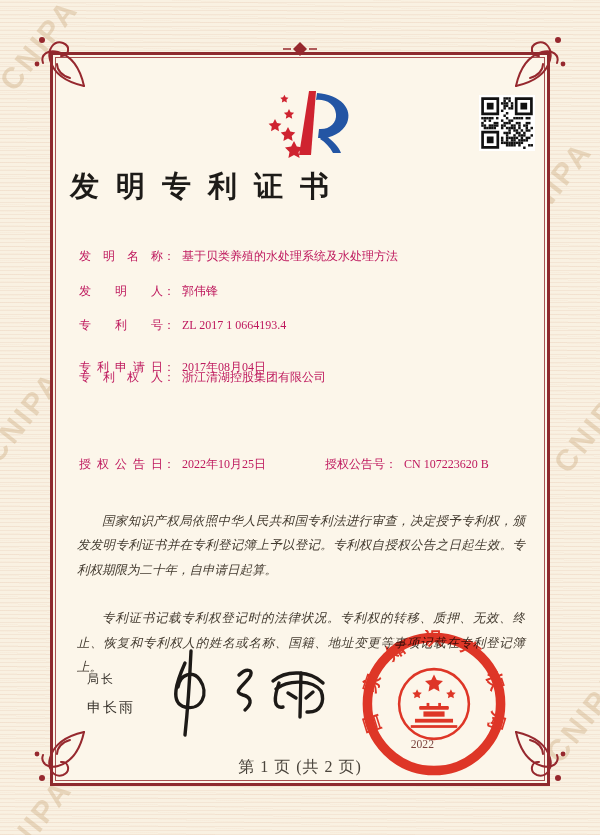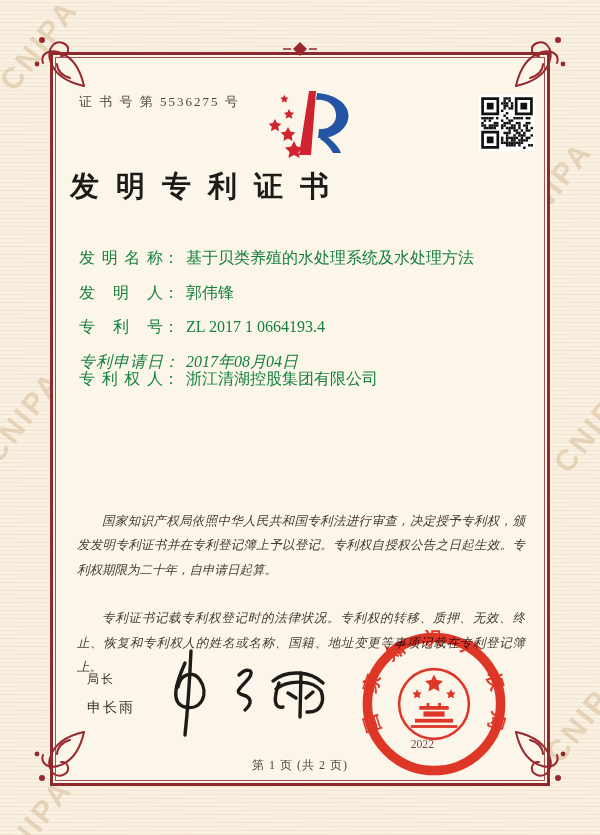--- a/index.html
+++ b/index.html
@@ -26,30 +26,30 @@
   .frame-inner {
     position:absolute; inset:2px; border:1px solid #a85050;
   }
   .cert-no { position:absolute; left:26px; top:38px; font-size:13px; color:#4a443c; letter-spacing:2px; }
   .logo { position:absolute; left:188px; top:30px; }
   .qr { position:absolute; left:426px; top:40px; }
   .title {
     position:absolute; left:0; right:0; top:112px; text-align:left;
     font-size:29px; font-weight:bold; color:#1d1b18; letter-spacing:17px; padding-left:17px;
   }
-  .row { position:absolute; left:26px; right:20px; font-size:16px; color:#15803d; white-space:nowrap; }
+  .row { position:absolute; left:26px; right:20px; font-size:12px; color:#be185d; white-space:nowrap; }
   .lbl { display:inline-block; width:84px; text-align:justify; text-align-last:justify; vertical-align:bottom; }
   .val { margin-left:7px; }
   .grant-right { margin-left:56px; }
   .paras { position:absolute; left:24px; right:22px; top:430px; font-size:12.5px; line-height:1.95; color:#433b30; text-align:justify; font-style:italic; }
   .paras p { text-indent:2em;margin-top:24px; }
   .sig-title { position:absolute; left:34px; top:616px; font-size:12px; color:#37322b; letter-spacing:2px; }
   .sig-name  { position:absolute; left:34px; top:644px; font-size:14px; color:#37322b; letter-spacing:2px; }
   .handwriting { position:absolute; left:102px; top:592px; }
-  .page-indicator { position:absolute; left:0; right:0; top:702px; text-align:center; font-size:12px; color:#4a443c; letter-spacing:1px; }
+  .page-indicator { position:absolute; left:0; right:0; top:702px; text-align:center; font-size:16px; color:#4a443c; letter-spacing:1px; }
   .bottom-note { position:absolute; left:0; right:0; top:792px; text-align:center; font-size:11.5px; color:#4a443c; letter-spacing:3px; z-index:3; }
   .seal { position:absolute; left:360px; top:630px; z-index:4; mix-blend-mode:multiply; opacity:.94; }
   .flourish { position:absolute; z-index:3; }
   .fl-tl { left:24px;  top:26px; }
   .fl-tr { left:512px; top:26px; transform:scaleX(-1); }
   .fl-bl { left:24px;  top:728px; transform:scaleY(-1); }
   .fl-br { left:512px; top:728px; transform:scale(-1,-1); }
   .ornament-top { position:absolute; left:281px; top:40px; z-index:3; }
 </style>
 </head>
@@ -104,21 +104,20 @@
     <circle cx="13" cy="38" r="2.4" fill="#96282e"></circle>
   </svg>
   <svg class="ornament-top" width="38" height="18" viewBox="0 0 38 18">
     <path d="M19,2 L26,9 L19,16 L12,9 Z" fill="#96282e"></path>
     <path d="M2,9 H10 M28,9 H36" stroke="#96282e" stroke-width="1.6"></path>
   </svg>
 
   <div class="frame">
     <div class="frame-inner"></div>
 
-    <div class="cert-no">证 书 号 第 5536275 号</div>
 
     <svg class="logo" width="124" height="76" viewBox="0 0 124 76">
       <g fill="#cf2330">
         <path d="M44,12 l1.8,3.6 4,.6 -2.9,2.8 .7,4 -3.6,-1.9 -3.6,1.9 .7,-4 -2.9,-2.8 4,-.6 z" transform="scale(.7) translate(18,2)"></path>
         <path d="M52,24 l2,4 4.4,.7 -3.2,3.1 .8,4.4 -4,-2.1 -4,2.1 .8,-4.4 -3.2,-3.1 4.4,-.7 z" transform="scale(.8) translate(8,6)"></path>
         <path d="M34,34 l2,4 4.4,.7 -3.2,3.1 .8,4.4 -4,-2.1 -4,2.1 .8,-4.4 -3.2,-3.1 4.4,-.7 z"></path>
         <path d="M47,42 l2.3,4.6 5,.8 -3.6,3.5 .9,5 -4.6,-2.4 -4.6,2.4 .9,-5 -3.6,-3.5 5,-.8 z"></path>
         <path d="M53,56 l2.8,5.6 6.2,.9 -4.5,4.4 1.1,6.1 -5.6,-2.9 -5.6,2.9 1.1,-6.1 -4.5,-4.4 6.2,-.9 z"></path>
         <path d="M68,6 L75,6 L70,70 L58,70 Z"></path>
       </g>
@@ -264,25 +263,29 @@
 
     <div class="row" style="top:193px;">
       <span class="lbl">发明名称</span><span>：</span><span class="val">基于贝类养殖的水处理系统及水处理方法</span>
     </div>
     <div class="row" style="top:228px;">
       <span class="lbl">发明人</span><span>：</span><span class="val">郭伟锋</span>
     </div>
     <div class="row" style="top:262px;">
       <span class="lbl">专利号</span><span>：</span><span class="val">ZL 2017 1 0664193.4</span>
     </div>
-    <div class="row" style="top:297px;font-style:italic;">
+    <div class="row" style="top:304px;">
       <span class="lbl">专利申请日</span><span>：</span><span class="val">2017年08月04日</span>
     </div>
     <div class="row" style="top:314px;font-family:Liberation Serif, serif;">
       <span class="lbl">专利权人</span><span>：</span><span class="val">浙江清湖控股集团有限公司</span>
+    </div>
+    <div class="row" style="top:401px;">
+      <span class="lbl">授权公告日</span><span>：</span><span class="val">2022年10月25日</span>
+      <span class="grant-right"><span>授权公告号</span><span>：</span><span class="val">CN 107223620 B</span></span>
     </div>
 
     <div class="paras">
       <p>国家知识产权局依照中华人民共和国专利法进行审查，决定授予专利权，颁发发明专利证书并在专利登记簿上予以登记。专利权自授权公告之日起生效。专利权期限为二十年，自申请日起算。</p>
       <p>专利证书记载专利权登记时的法律状况。专利权的转移、质押、无效、终止、恢复和专利权人的姓名或名称、国籍、地址变更等事项记载在专利登记簿上。</p>
     </div>
 
     <div class="sig-title">局长</div>
     <div class="sig-name">申长雨</div>
     <svg class="handwriting" width="190" height="92" viewBox="0 0 190 92">

